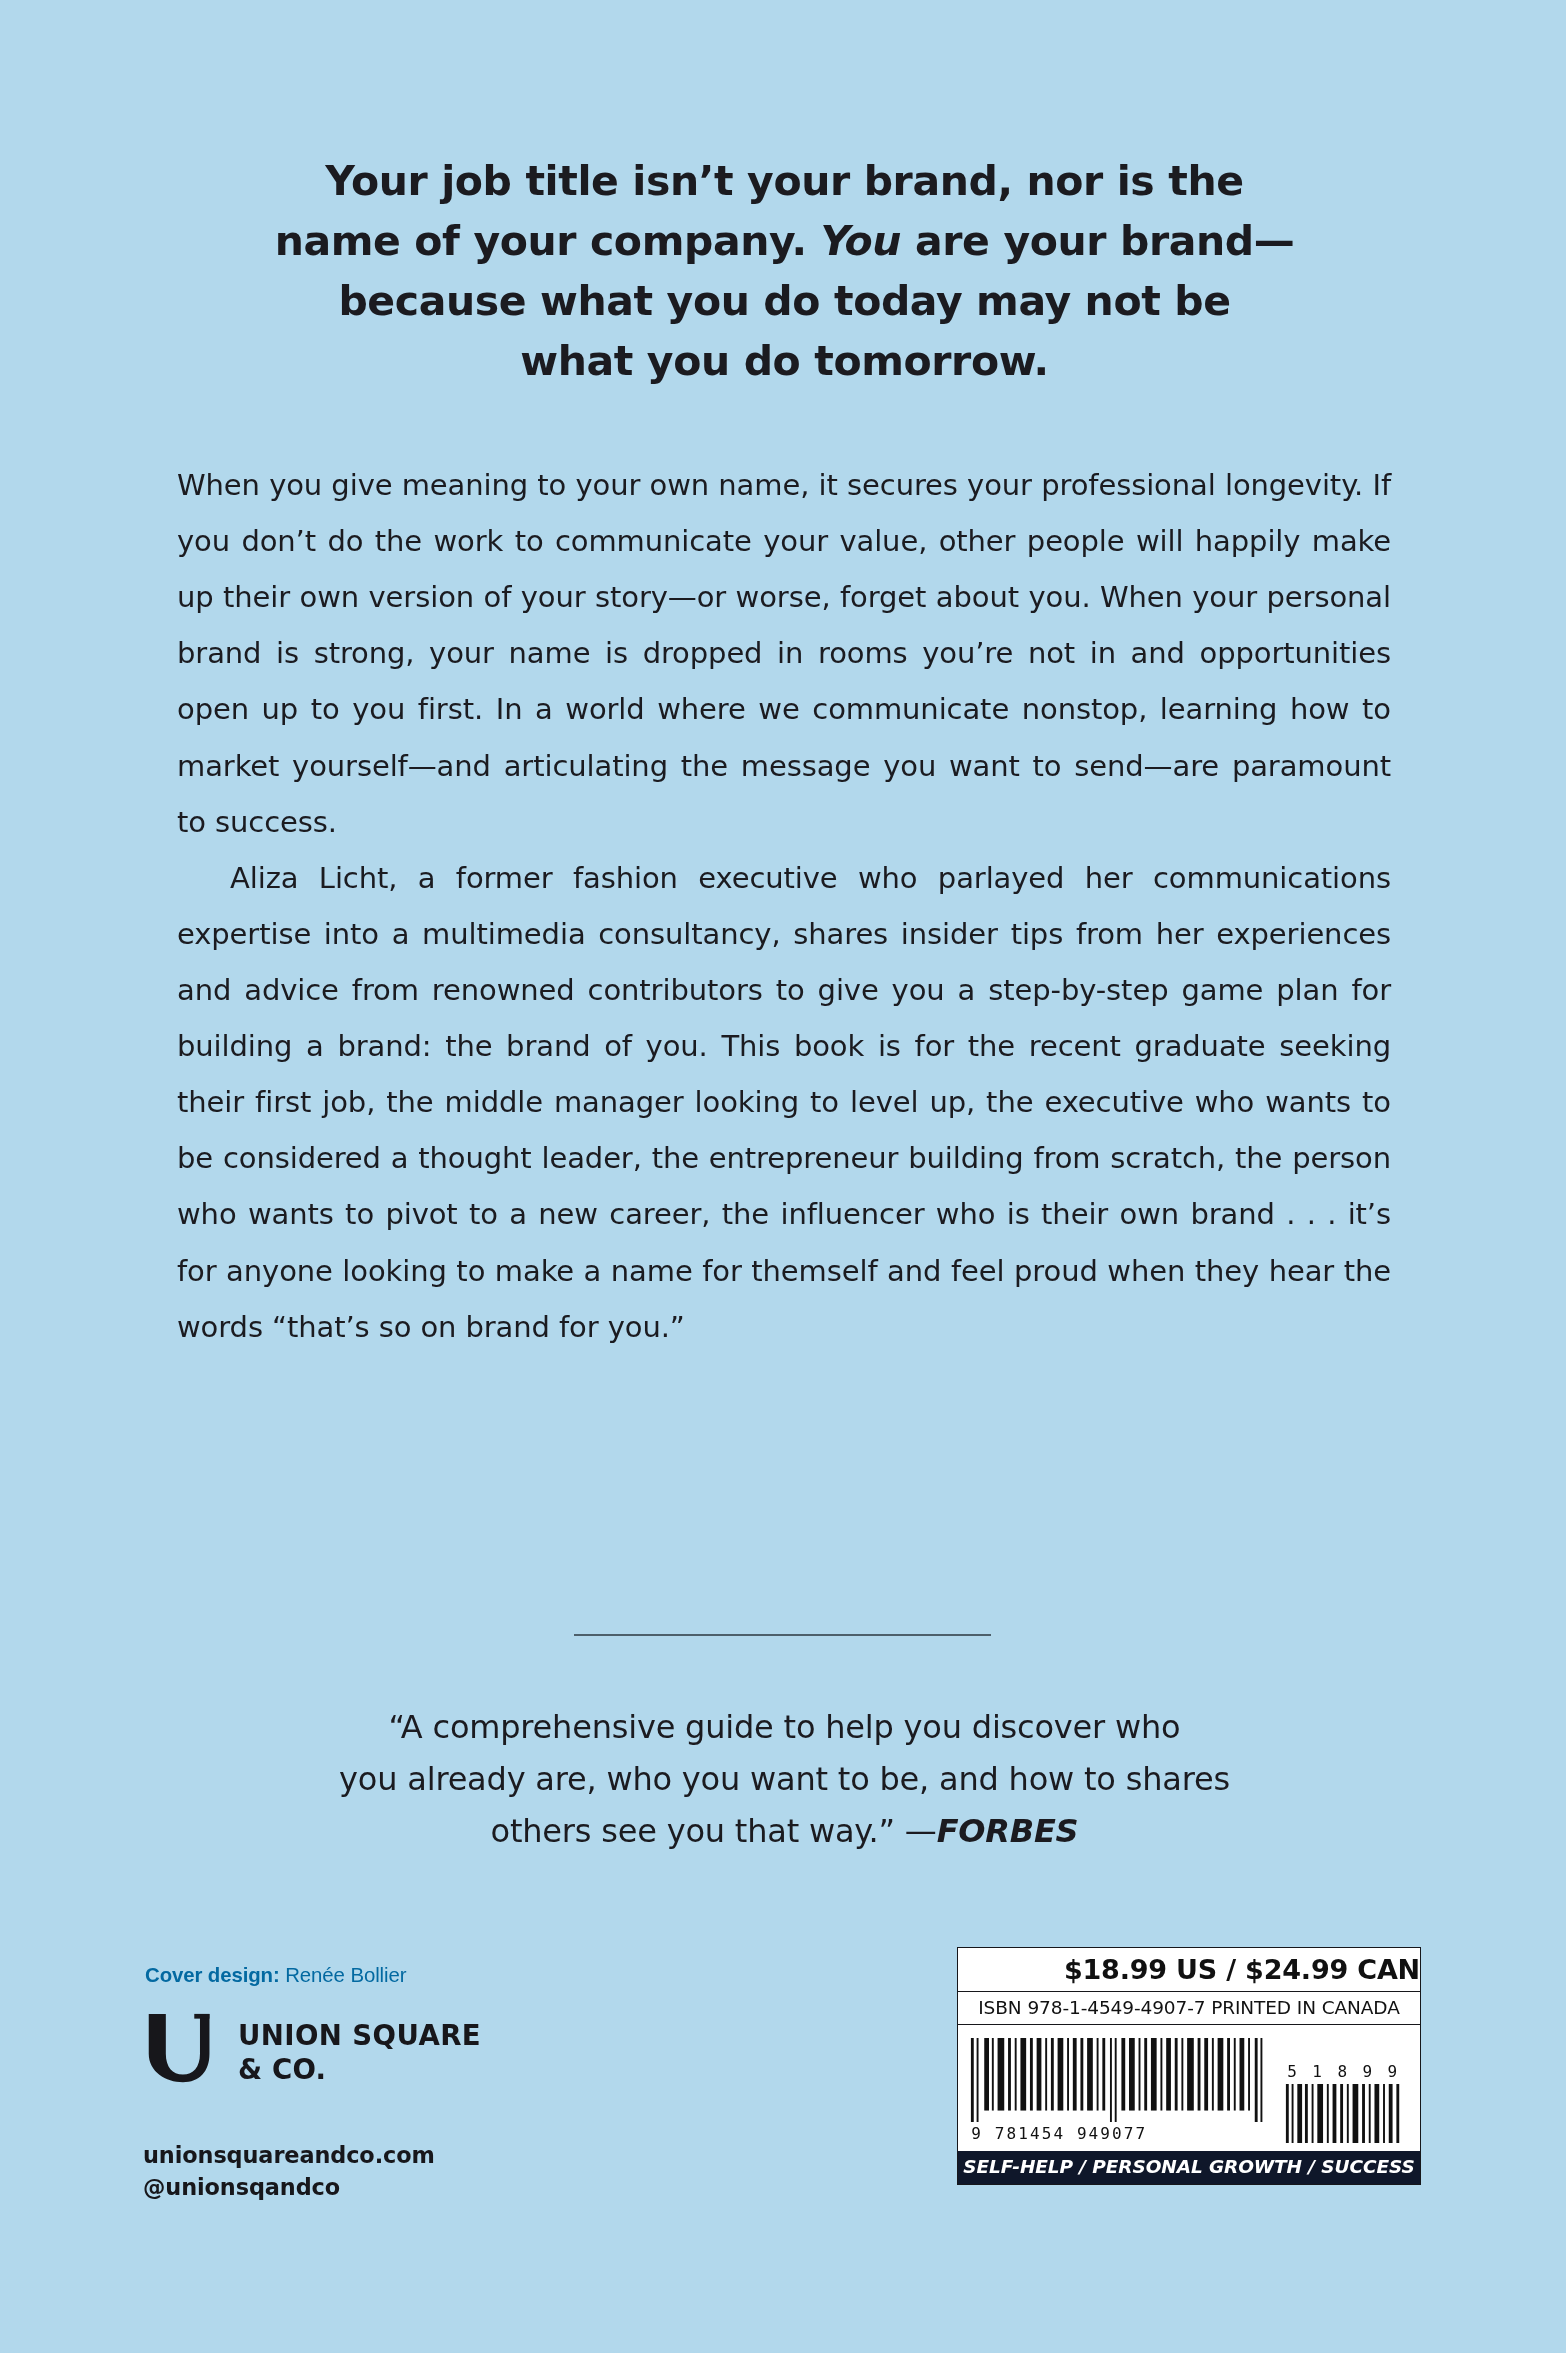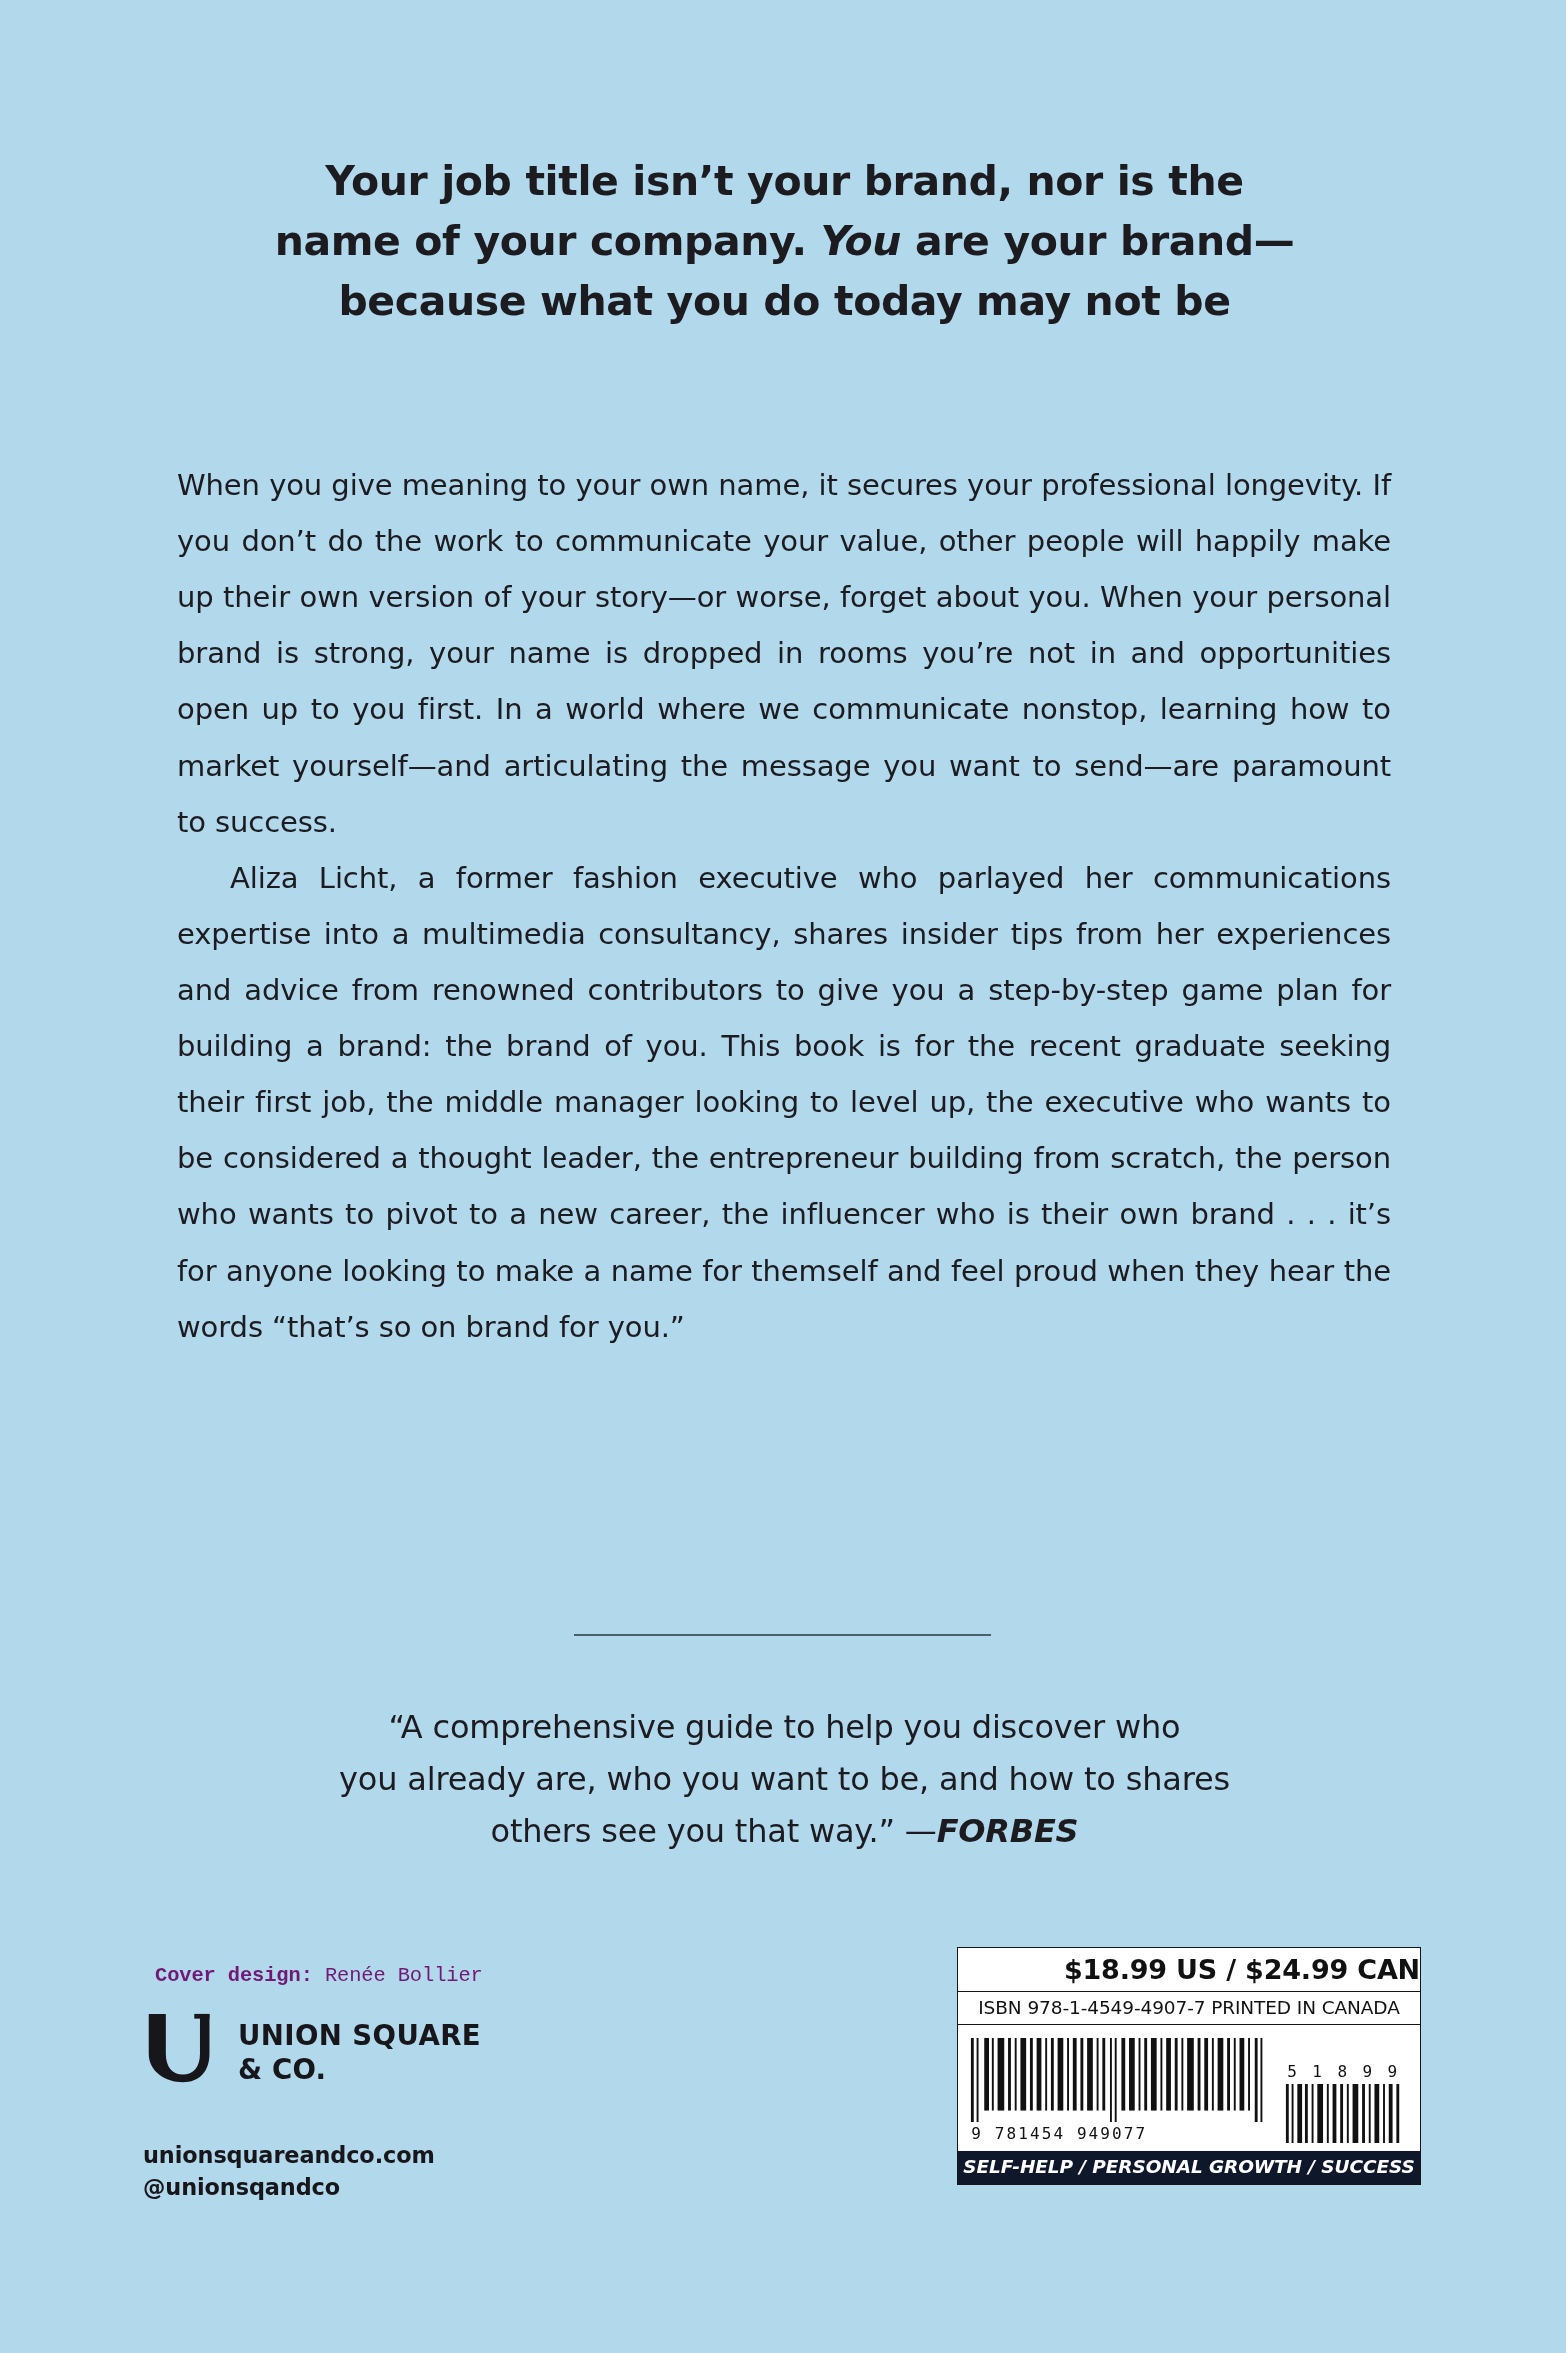--- a/index.html
+++ b/index.html
@@ -91,25 +91,25 @@
     letter-spacing: -0.2px;
   }
   .pullquote .src {
     font-style: italic;
     font-weight: bold;
   }
 
   
   .credit {
     position: absolute;
-    left: 155px;
+    left: 145px;
     top: 1964px;
-    font-family: Liberation Mono, monospace;
+    font-family: Liberation Sans, sans-serif;
     font-size: 20.4px;
-    color: #701a75;
+    color: #0369a1;
     letter-spacing: -0.1px;
   }
   .credit b {
     font-weight: bold;
   }
 
   .logo-block {
     position: absolute;
     left: 141px;
     top: 2012px;
@@ -223,20 +223,21 @@
 </head>
 <body>
 
 <div class="cover">
   <div class="inner">
 
     <div class="headline">
       <div>Your job title isn’t your brand, nor is the</div>
       <div><span>name of your company. </span><span class="ital">You</span><span> are your brand—</span></div>
       <div>because what you do today may not be</div>
+      <div>what you do tomorrow.</div>
     </div>
 
     <div class="body-copy">
       <p>When you give meaning to your own name, it secures your professional longevity. If you don’t do the work to communicate your value, other people will happily make up their own version of your story—or worse, forget about you. When your personal brand is strong, your name is dropped in rooms you’re not in and opportunities open up to you first. In a world where we communicate nonstop, learning how to market yourself—and articulating the message you want to send—are paramount to success.</p>
       <p class="indent">Aliza Licht, a former fashion executive who parlayed her communications expertise into a multimedia consultancy, shares insider tips from her experiences and advice from renowned contributors to give you a step-by-step game plan for building a brand: the brand of you. This book is for the recent graduate seeking their first job, the middle manager looking to level up, the executive who wants to be considered a thought leader, the entrepreneur building from scratch, the person who wants to pivot to a new career, the influencer who is their own brand . . . it’s for anyone looking to make a name for themself and feel proud when they hear the words “that’s so on brand for you.”</p>
     </div>
 
     <div class="divider"></div>
 
     <div class="pullquote">

